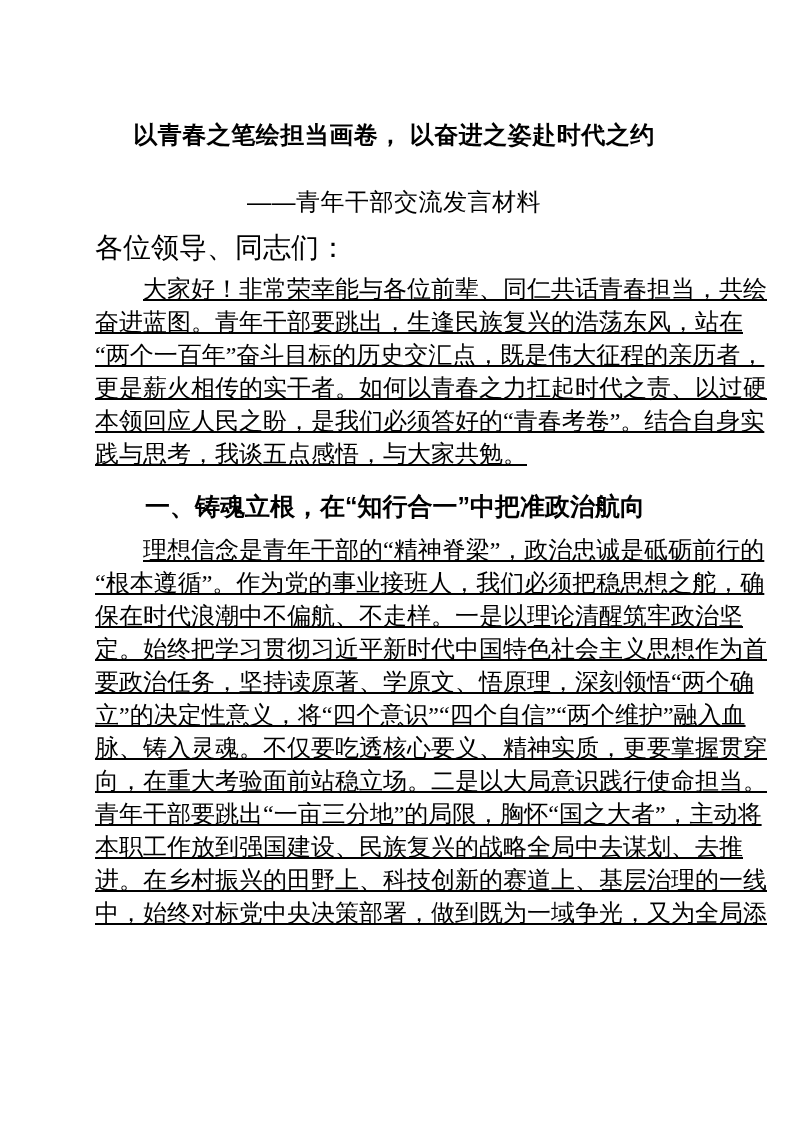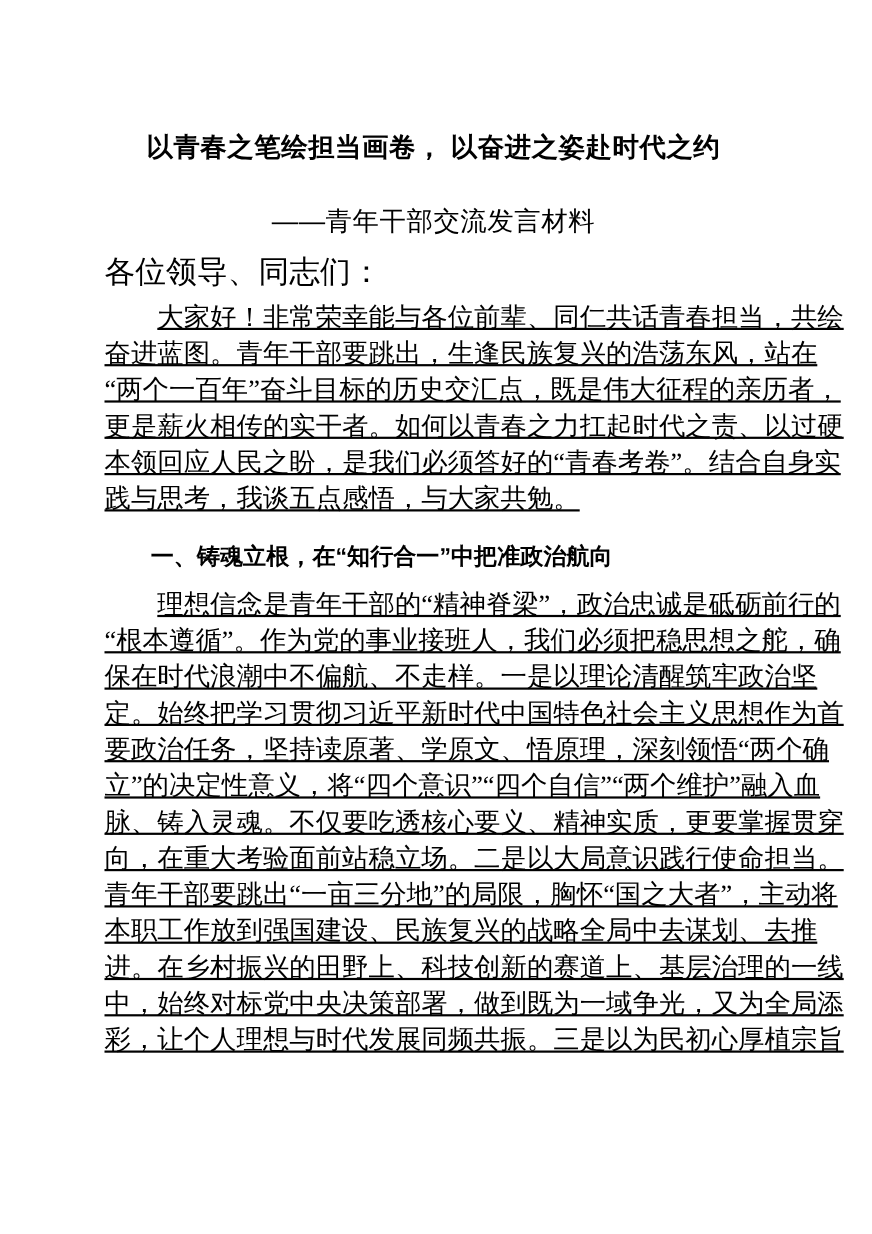--- a/index.html
+++ b/index.html
@@ -40,21 +40,21 @@
     font-family: "Liberation Serif", serif;
     font-size: 28px;
     line-height: 33px;
   }
   .para { margin: 0; }
   .para-opening { margin-top: 9px; }
   .section-heading {
     margin: 19px 0 11px 0;
     font-family: "Liberation Sans", sans-serif;
     font-weight: bold;
-    font-size: 21px;
+    font-size: 25px;
     line-height: 33px;
     text-indent: 2em;
   }
   .tline {
     font-family: "Liberation Serif", serif;
     font-size: 24px;
     line-height: 33px;
     white-space: nowrap;
     text-align: justify;
     text-align-last: justify;
@@ -91,16 +91,15 @@
     <div class="tline">保在时代浪潮中不偏航、不走样。一是以理论清醒筑牢政治坚</div>
     <div class="tline">定。始终把学习贯彻习近平新时代中国特色社会主义思想作为首</div>
     <div class="tline">要政治任务，坚持读原著、学原文、悟原理，深刻领悟“两个确</div>
     <div class="tline">立”的决定性意义，将“四个意识”“四个自信”“两个维护”融入血</div>
     <div class="tline">脉、铸入灵魂。不仅要吃透核心要义、精神实质，更要掌握贯穿</div>
     <div class="tline">向，在重大考验面前站稳立场。二是以大局意识践行使命担当。</div>
     <div class="tline">青年干部要跳出“一亩三分地”的局限，胸怀“国之大者”，主动将</div>
     <div class="tline">本职工作放到强国建设、民族复兴的战略全局中去谋划、去推</div>
     <div class="tline">进。在乡村振兴的田野上、科技创新的赛道上、基层治理的一线</div>
     <div class="tline">中，始终对标党中央决策部署，做到既为一域争光，又为全局添</div>
-    <div class="tline">彩，让个人理想与时代发展同频共振。三是以为民初心厚植宗旨</div>
   </div>
 
 </div>
 
 </body></html>

